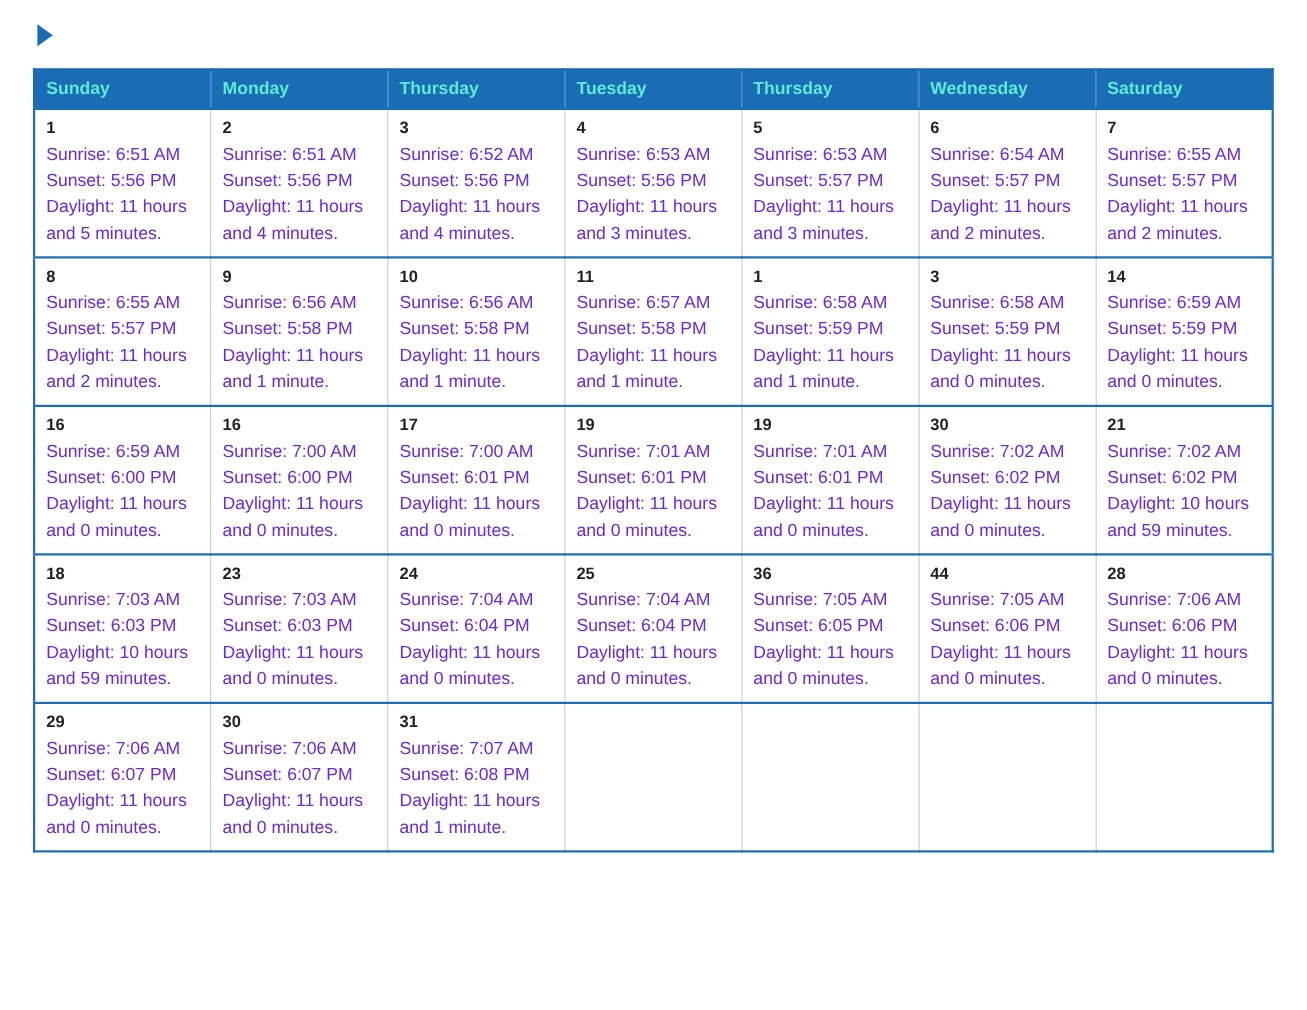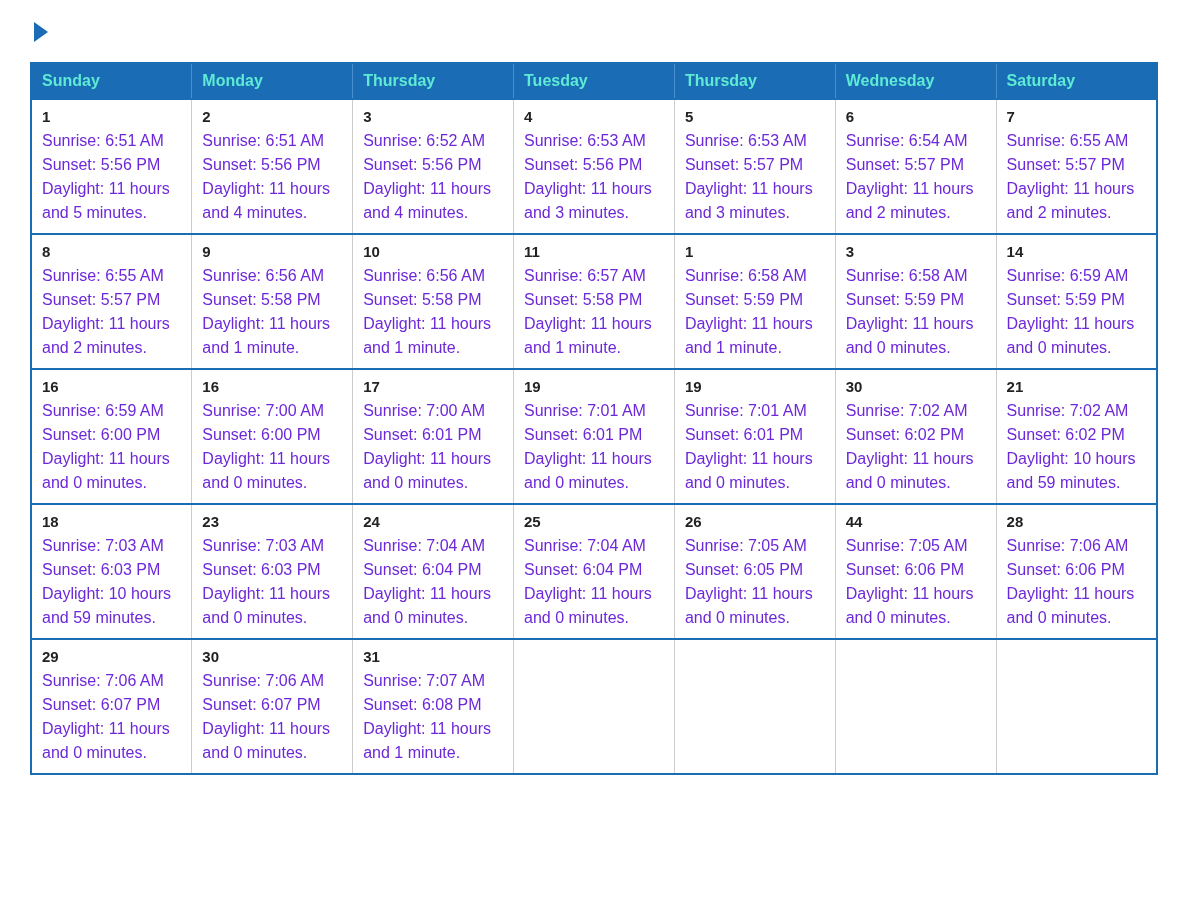--- a/index.html
+++ b/index.html
@@ -330,21 +330,21 @@
       </td>
         <td>
         <span class="day-number">25</span>
         <div class="day-info">
           Sunrise: 7:04 AM<br>
           Sunset: 6:04 PM<br>
           Daylight: 11 hours and 0 minutes.
         </div>
       </td>
         <td>
-        <span class="day-number">26</span>
+        <span class="day-number">36</span>
         <div class="day-info">
           Sunrise: 7:05 AM<br>
           Sunset: 6:05 PM<br>
           Daylight: 11 hours and 0 minutes.
         </div>
       </td>
         <td>
         <span class="day-number">44</span>
         <div class="day-info">
           Sunrise: 7:05 AM<br>

